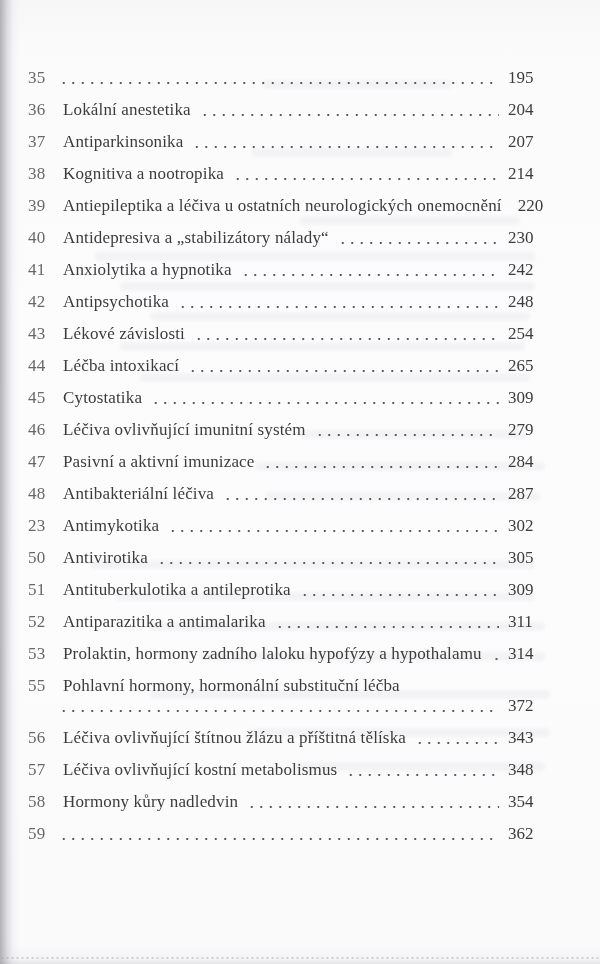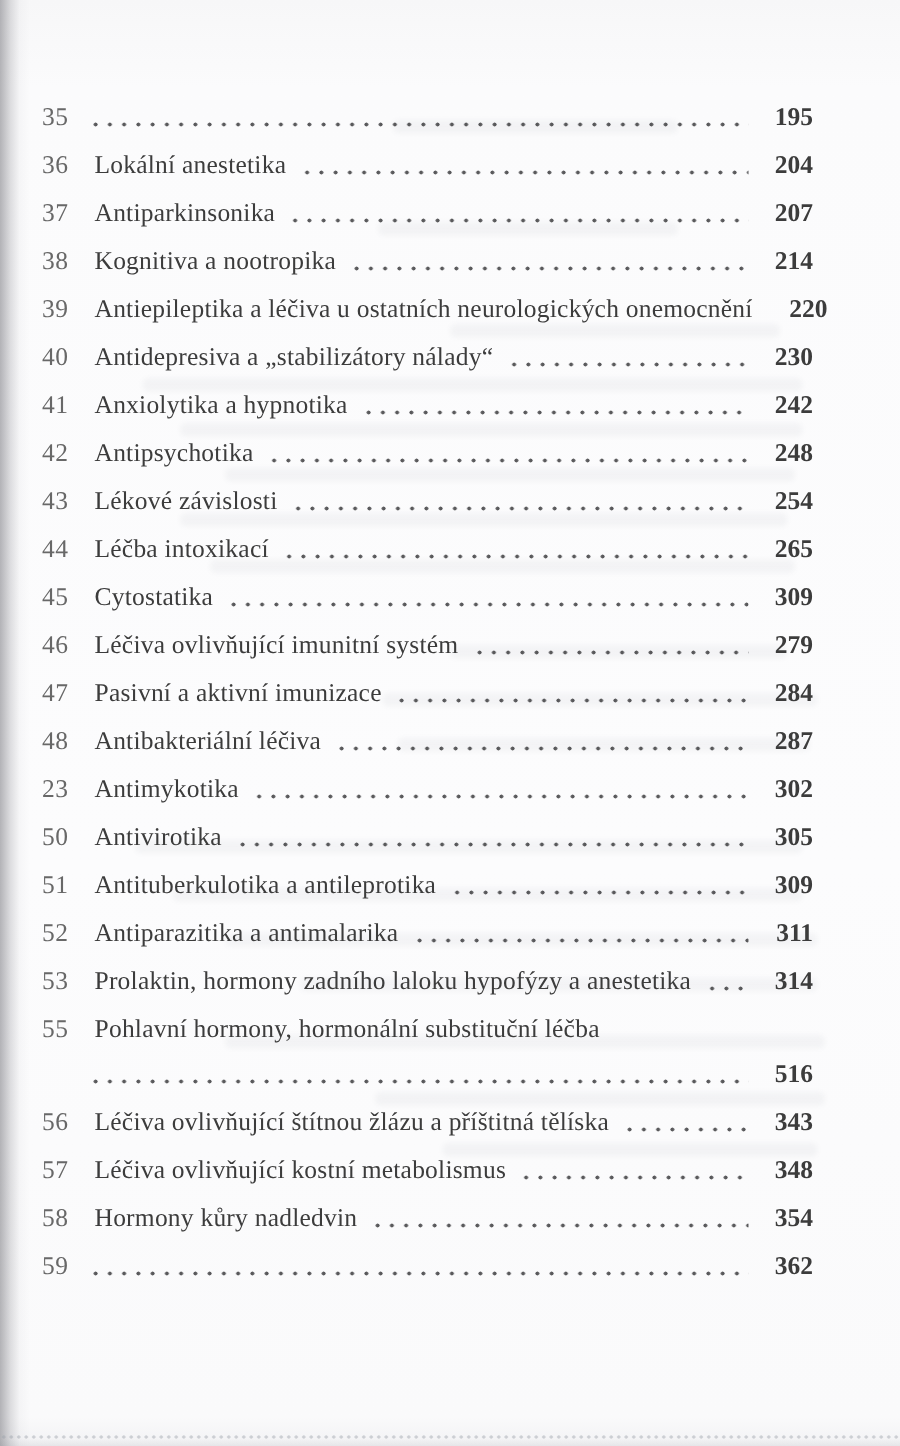--- a/index.html
+++ b/index.html
@@ -29,32 +29,32 @@
   
   .ghost{
     position:absolute;height:9px;border-radius:4px;
     background:#6b7280;opacity:.055;filter:blur(1.6px);
   }
   .toc{
     position:absolute;left:28px;top:68px;width:514px; 
     color:#3c3c3c;font-size:17px;line-height:19px;
   }
   .row{display:flex;align-items:baseline;height:19px;margin-bottom:13px;white-space:nowrap;}
-  .row.cont-first{margin-bottom:11px;}
+  .row.cont-first{margin-bottom:1px;}
   .num{
     flex:0 0 22px;text-align:left;color:#686868;letter-spacing:.3px;
   }
   .title{margin-left:13px;color:#3c3c3c;letter-spacing:.15px;}
   .leader{
     flex:1 1 auto;height:19px;margin:0 9px 0 7px;align-self:flex-end;
     background-image:radial-gradient(circle,rgba(62,62,64,.85) 1.15px,rgba(0,0,0,0) 1.5px);
     background-size:9.5px 6px;background-repeat:repeat-x;
     background-position:left 2px bottom 1px;
   }
-  .pageno{flex:0 0 34px;text-align:right;color:#3c3c3c;font-weight:bold;}
+  .pageno{flex:0 0 34px;color:#3c3c3c;}
 </style>
 </head>
 <body>
 
 <div class="page">
   <div class="gutter"></div>
 
   <div class="ghost" style="left:262px;top:80px;width:190px"></div>
   <div class="ghost" style="left:252px;top:148px;width:200px"></div>
   <div class="ghost" style="left:300px;top:216px;width:220px"></div>
@@ -178,33 +178,33 @@
       <span class="pageno">309</span>
     </div>
     <div class="row">
       <span class="num">52</span>
       <span class="title">Antiparazitika a antimalarika</span>
       <span class="leader"></span>
       <span class="pageno">311</span>
     </div>
     <div class="row">
       <span class="num">53</span>
-      <span class="title">Prolaktin, hormony zadního laloku hypofýzy a anestetika</span>
+      <span class="title">Prolaktin, hormony zadního laloku hypofýzy a hypothalamu</span>
       <span class="leader"></span>
       <span class="pageno">314</span>
     </div>
 
     <div class="row cont-first">
       <span class="num">55</span>
       <span class="title">Pohlavní hormony, hormonální substituční léčba</span>
     </div>
     <div class="row">
       <span class="num"></span>
       <span class="leader"></span>
-      <span class="pageno">516</span>
+      <span class="pageno">372</span>
     </div>
 
     <div class="row">
       <span class="num">56</span>
       <span class="title">Léčiva ovlivňující štítnou žlázu a příštitná tělíska</span>
       <span class="leader"></span>
       <span class="pageno">343</span>
     </div>
     <div class="row">
       <span class="num">57</span>

